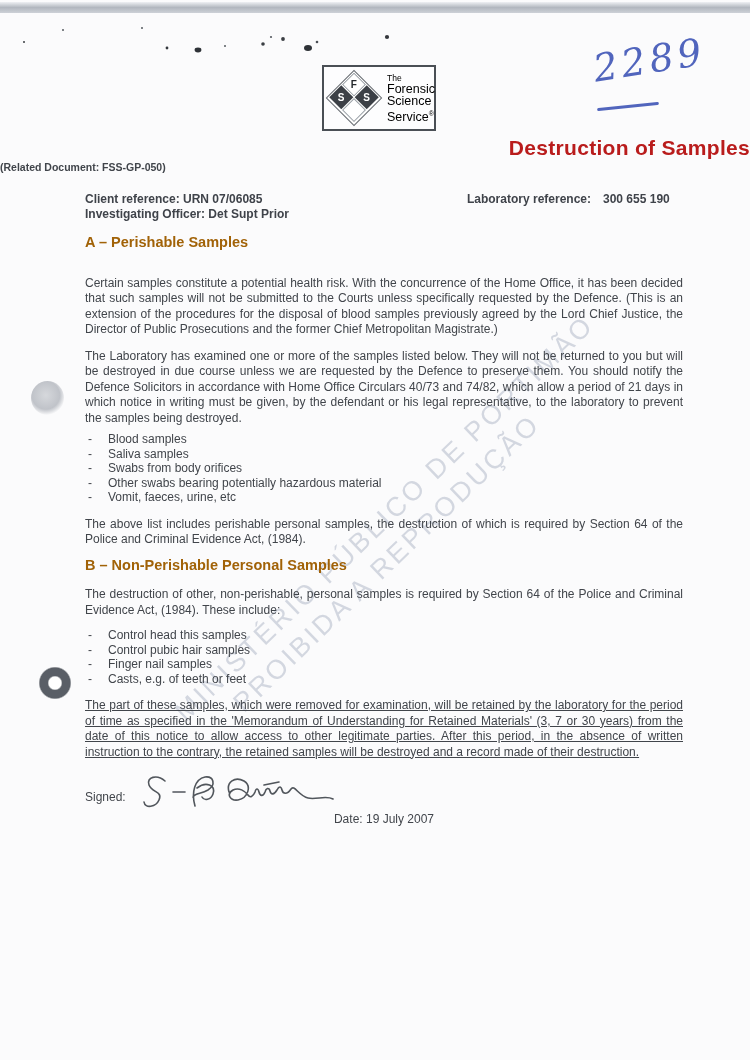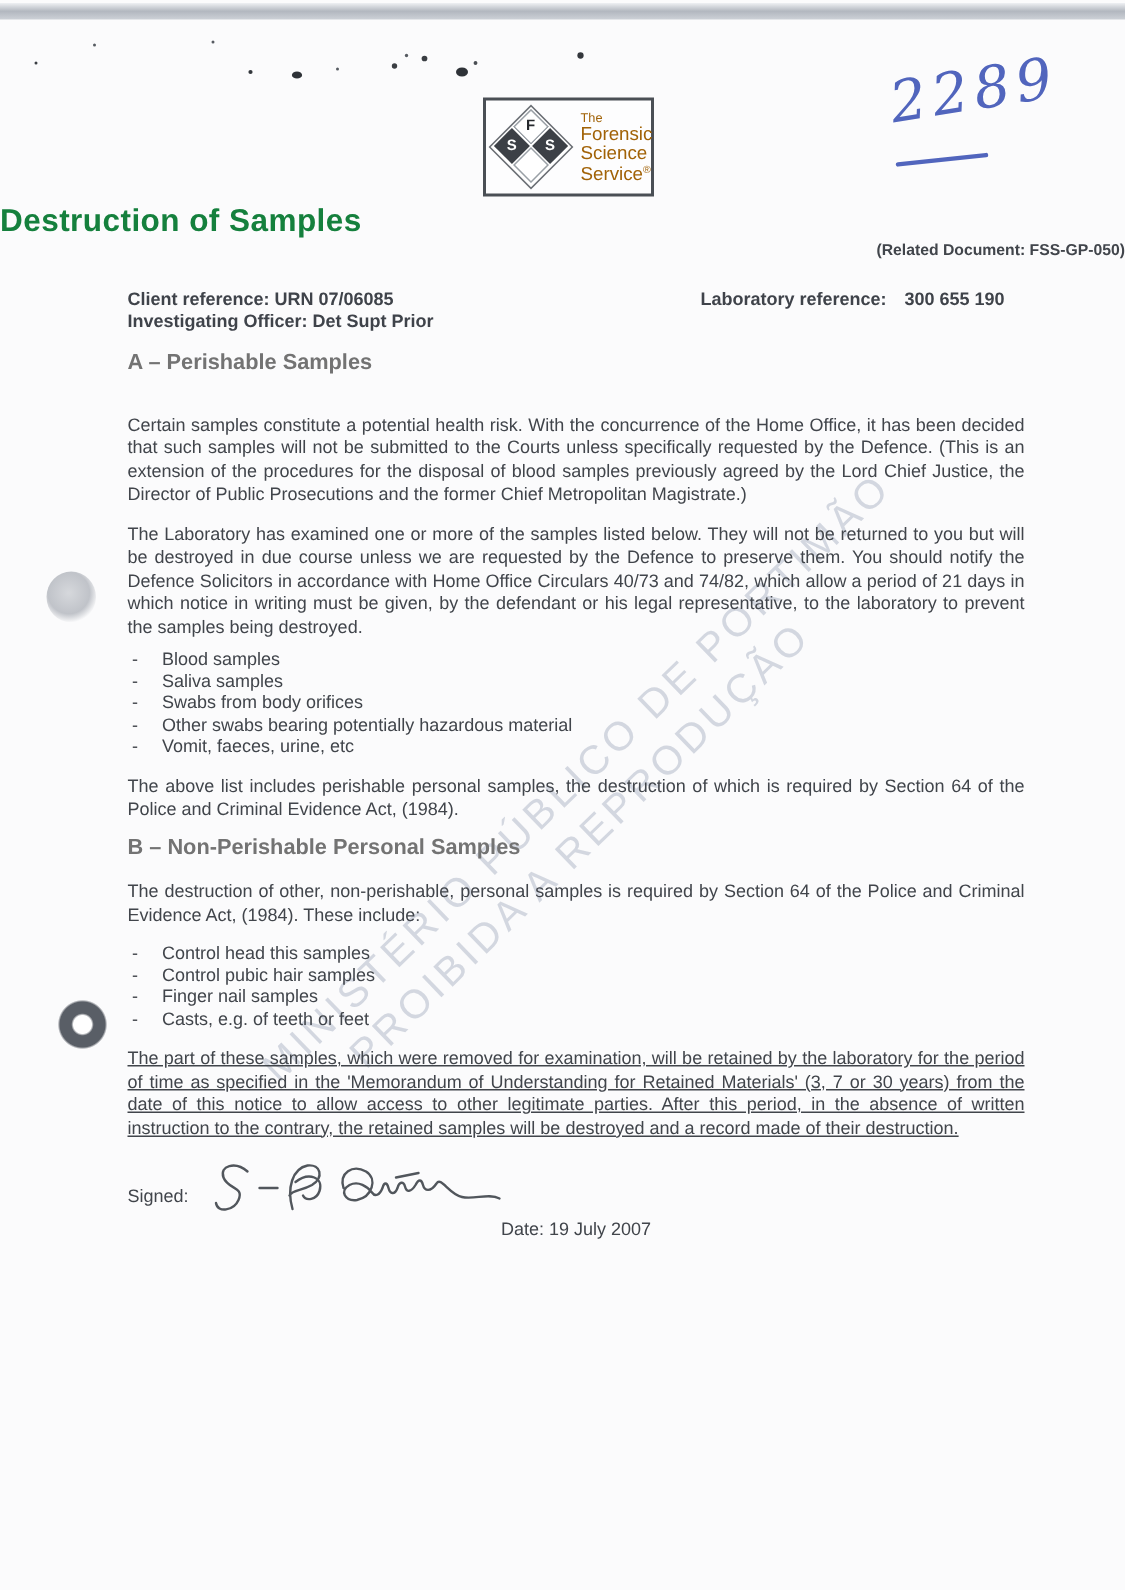--- a/index.html
+++ b/index.html
@@ -22,37 +22,37 @@
   .logo { position:absolute; left:322px; top:65px; width:110px; height:62px;
     border:2px solid #4a4f55; background:#fdfdfe; display:flex; align-items:center; z-index:2; }
   .dcluster { flex:none; margin-left:10px; width:36px; height:36px; transform:rotate(45deg);
     display:grid; grid-template-columns:17px 17px; grid-template-rows:17px 17px; gap:1px;
     border:1px solid #6a6e74; background:#fff; padding:1px; }
   .dc { display:flex; align-items:center; justify-content:center;
     font-size:10px; font-weight:bold; }
   .dc span { transform:rotate(-45deg); }
   .dc.dark { background:#3c4046; color:#fff; }
   .dc.light { background:#fff; color:#26292d; box-shadow:inset 0 0 0 1px #9aa0a6; }
-  .logo-text { margin-left:13px; font-size:12.5px; line-height:12.5px; color:#a16207; }
+  .logo-text { margin-left:13px; font-size:12.5px; line-height:12.5px; color:#000000; }
   .logo-the { font-size:8.5px; line-height:10px; }
   .logo-text sup { font-size:7px; }
   
-  .title { position:absolute; left:0; top:136px; width:750px; text-align:left;
-    font-size:21px; font-weight:bold; color:#15803d; letter-spacing:0.3px; z-index:2; }
-  .subtitle { position:absolute; left:0; top:161px; width:750px; text-align:right;
+  .title { position:absolute; left:0; top:136px; width:750px; text-align:right;
+    font-size:21px; font-weight:bold; color:#b91c1c; letter-spacing:0.3px; z-index:2; }
+  .subtitle { position:absolute; left:0; top:161px; width:750px; text-align:left;
     font-size:10.5px; font-weight:bold; color:#41454b; z-index:2; }
   
   .refs { position:absolute; left:85px; top:192px; width:598px; display:flex;
     justify-content:space-between; font-size:12px; font-weight:bold; line-height:15px; z-index:2; }
   .rrow { display:flex; justify-content:flex-end;padding-left:20px; }
   .rvalue { width:80px; text-align:left; margin-left:12px; }
   
   .content { position:absolute; left:85px; top:235px; width:598px; z-index:2;
     font-size:12px; line-height:15.5px; text-align:justify; color:#41454b; }
-  .sec-h { font-size:14.5px; font-weight:bold; color:#737373; text-align:left; margin:0 0 25px 0; }
+  .sec-h { font-size:14.5px; font-weight:bold; color:#a16207; text-align:left; margin:0 0 25px 0; }
   .sec-h.b { margin:4px 0 14px 0; }
   .content p { margin:0 0 11px 0; }
   p.tight { margin-bottom:6px; }
   p.m10 { margin-bottom:10px; }
   p.m12 { margin-bottom:12px; }
   p.m16 { margin-bottom:16px;text-decoration:underline; }
   .bullets { margin:0 0 12px 0; text-align:left; line-height:14.5px; }
   .bullet { display:flex; }
   .bullet .dash { width:20px; flex:none; padding-left:3px; }
   

